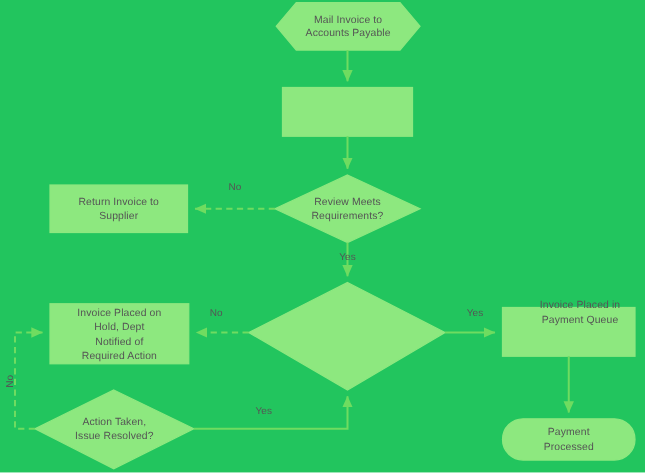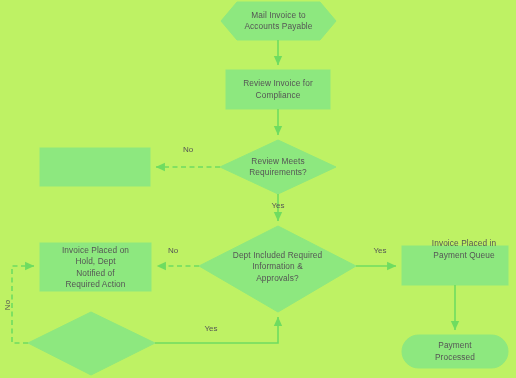--- a/index.html
+++ b/index.html
@@ -4,21 +4,21 @@
 <style>
   html, body {
     margin: 0;
     padding: 0;
     background: #ffffff;
   }
   #canvas {
     position: relative;
     width: 516px;
     height: 378px;
-    background: #bef264;
+    background: #22c55e;
     font-family: "Liberation Sans", sans-serif;
     overflow: hidden;
   }
   svg.layer {
     position: absolute;
     left: 0;
     top: 0;
     width: 516px;
     height: 378px;
   }
@@ -132,42 +132,41 @@
     </g>
 
     <g>
       <polyline points="28,343 12,343 12,266 34,266" fill="none" stroke="#6FDC60" stroke-width="1.6" stroke-dasharray="5,3.5" marker-end="url(#arrow-dash)"></polyline>
     </g>
   </svg>
 
   <div class="node-label" style="left:221px; top:2px; width:115px; height:38px;">Mail Invoice to
 Accounts Payable</div>
 
-  <div class="node-label" style="left:226px; top:70px; width:104px; height:39px;">Review Invoice for
-Compliance</div>
 
   <div class="node-label" style="left:220px; top:148px; width:116px; height:38px;">Review Meets
 Requirements?</div>
 
+  <div class="node-label" style="left:40px; top:148px; width:110px; height:38px;">Return Invoice to
+Supplier</div>
 
-  <div class="node-label" style="left:199px; top:248px; width:157px; height:38px;">Dept Included Required
-Information &amp;
-Approvals?</div>
 
   <div class="node-label" style="left:40px; top:243px; width:111px; height:49px;">Invoice Placed on
 Hold, Dept
 Notified of
 Required Action</div>
 
   <div class="node-label" style="left:402px; top:230px; width:124px; height:39px;text-align:center;">Invoice Placed in
 Payment Queue</div>
 
   <div class="node-label" style="left:402px; top:335px; width:106px; height:33px;text-align:center;">Payment
 Processed</div>
 
+  <div class="node-label" style="left:28px; top:328px; width:127px; height:30px;">Action Taken,
+Issue Resolved?</div>
 
   <div class="edge-label" style="left:168px; top:145px; width:40px;">No</div>
 
   <div class="edge-label" style="left:262px; top:201px; width:32px;">Yes</div>
 
   <div class="edge-label" style="left:153px; top:246px; width:40px;">No</div>
 
   <div class="edge-label" style="left:360px; top:246px; width:40px;">Yes</div>
 
   <div class="edge-label" style="left:191px; top:324px; width:40px;">Yes</div>

